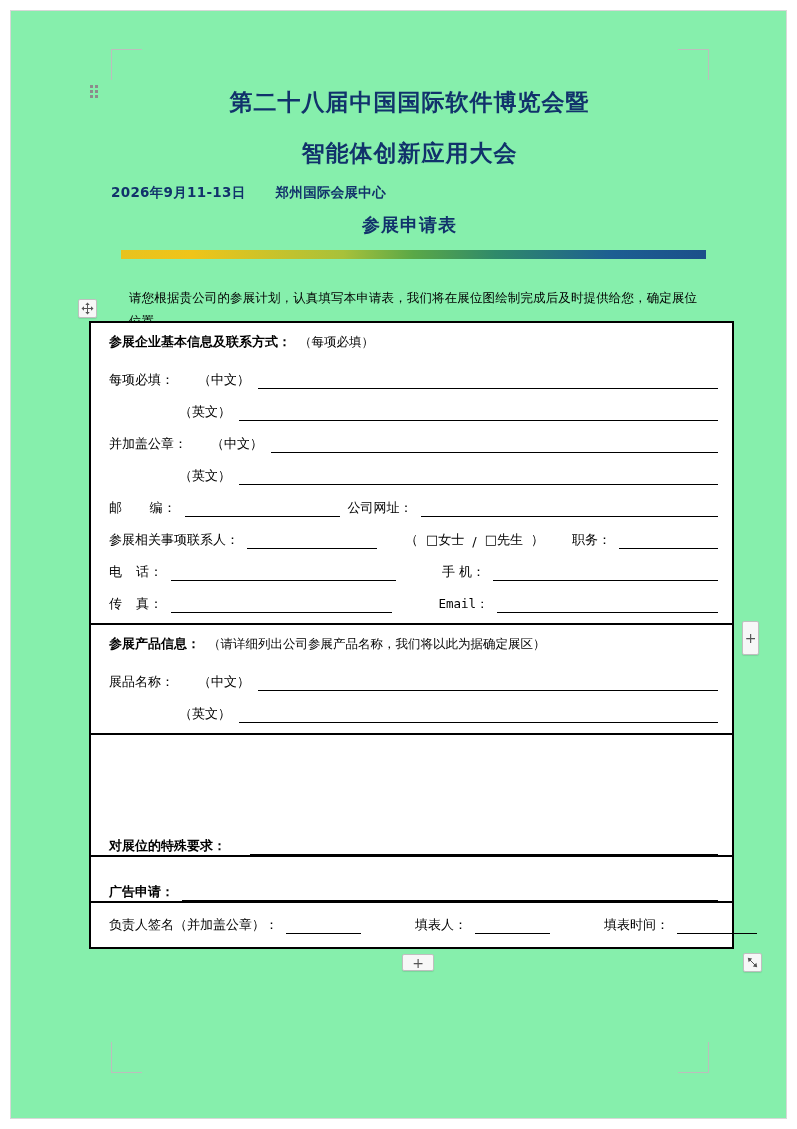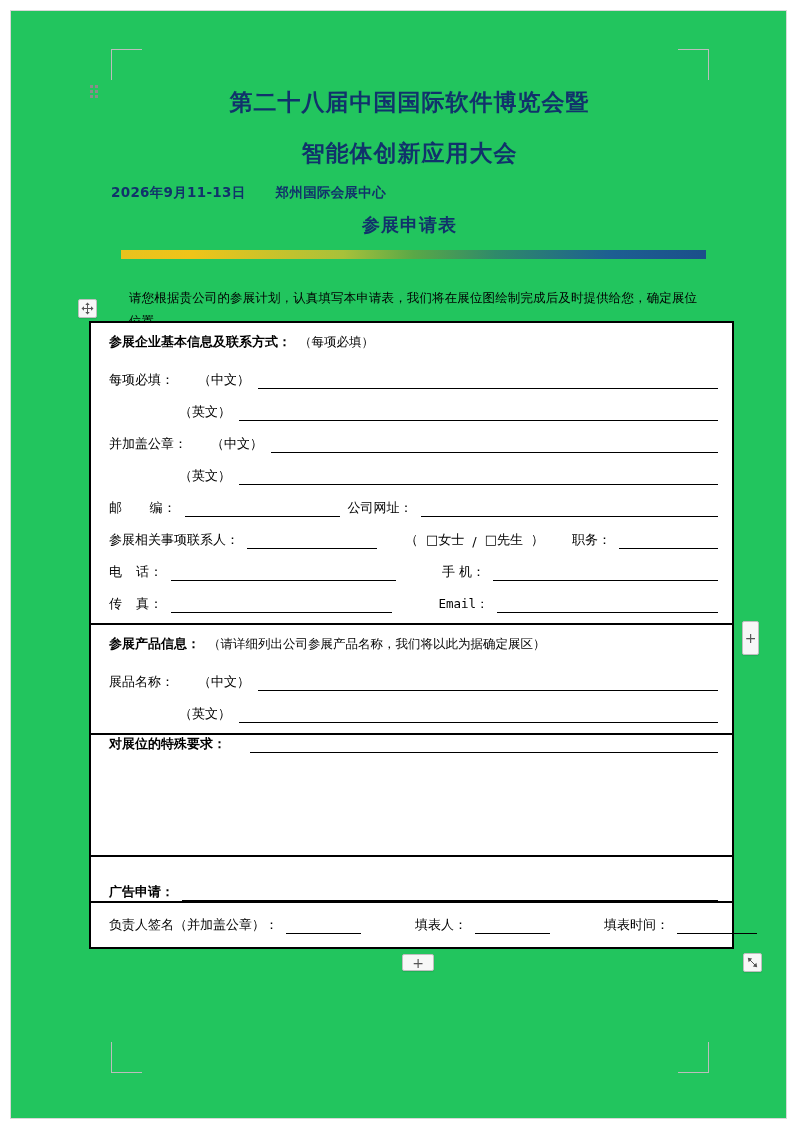--- a/index.html
+++ b/index.html
@@ -15,21 +15,21 @@
     overflow: hidden;
   }
 
   
   #page {
     position: absolute;
     left: 10px;
     top: 10px;
     width: 777px;
     height: 1109px;
-    background: #22c55e;
+    background: #86efac;
     border: 1px solid #d8d8d8;
     box-sizing: border-box;
     text-decoration: underline;
   }
 
   
   .crop {
     position: absolute;
     width: 30px;
     height: 30px;
@@ -170,21 +170,21 @@
   .spacer-38 { width: 38px; flex: none; }
 
   .indent-62 { width: 62px; flex: none; }
 
   .chk { font-size: 13px; }
 
   .sec-pad-bot { padding-bottom: 10px; }
 
   .row.special {
     height: 120px;
-    align-items: flex-start;
+    align-items: flex-end;
     font-weight: bold;
   }
   .row.ad {
     height: 44px;
     font-weight: bold;
   }
   .row.sign {
     height: 44px;
     align-items: center;
   }

